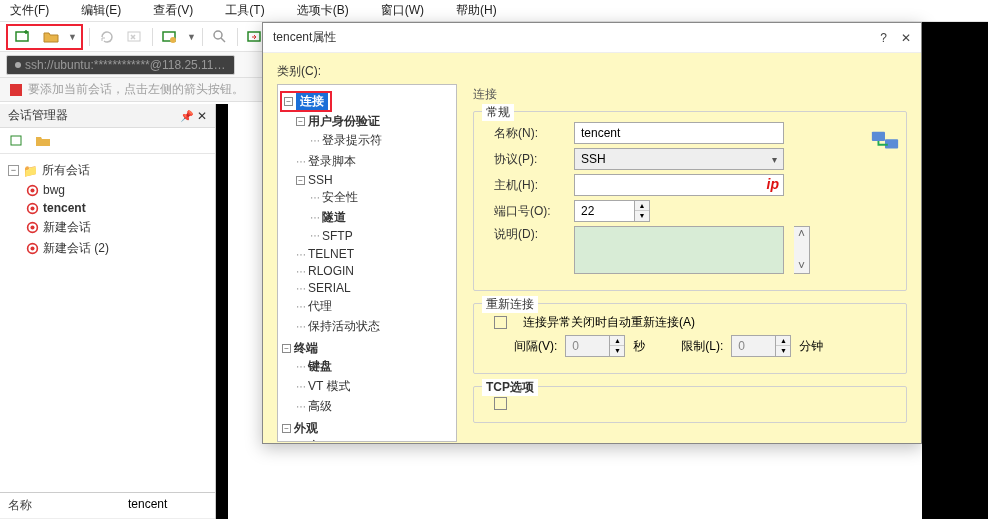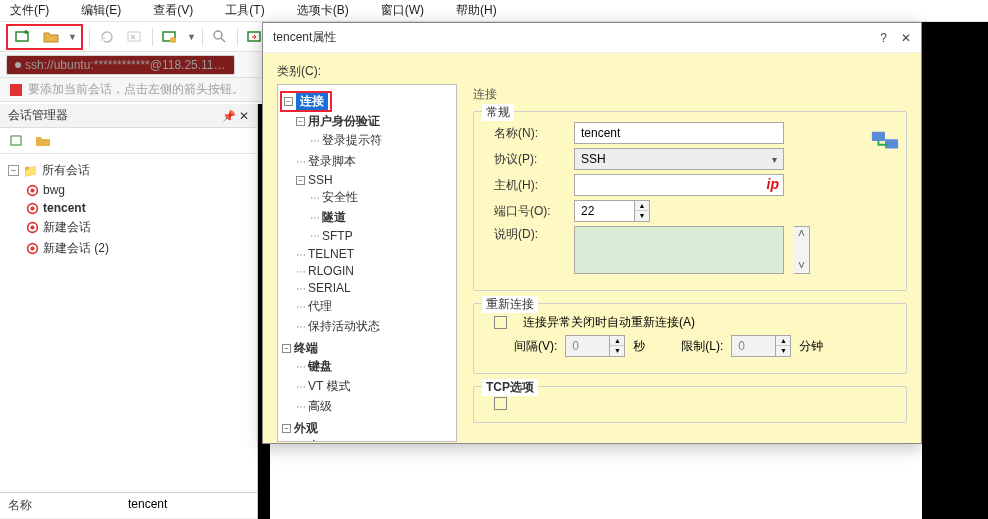--- a/index.html
+++ b/index.html
@@ -11,28 +11,28 @@
   .menu-item { padding:2px 6px; color:#222; cursor:default;}
   
   .toolbar { height:30px; background:#fff; border-bottom:1px solid #e3e3e3; display:flex; align-items:center; padding:0 6px; gap:6px;}
   .tb-btn { width:22px; height:22px; display:flex; align-items:center; justify-content:center; color:#888; }
   .tb-sep { width:1px; height:18px; background:#ddd; }
   .tb-group-hi { border:2px solid #e23; padding:0 4px; height:26px; display:flex; align-items:center; gap:6px;}
   .tb-btn svg { width:16px; height:16px; }
 
   
   .tabbar { height:26px; background:#f8f8f8; border-bottom:1px solid #e0e0e0; display:flex; align-items:center; padding:0 6px;}
-  .addr-tab { background:#7f1d1d; border:1px solid #d0d0d0; border-radius:2px; padding:2px 8px; color:#999; display:flex; align-items:center; gap:4px;}
+  .addr-tab { background:#404040; border:1px solid #d0d0d0; border-radius:2px; padding:2px 8px; color:#999; display:flex; align-items:center; gap:4px;}
   .dot { width:6px;height:6px;border-radius:50%; background:#aaa;}
   .hintbar { height:24px; background:#f6f6f6; border-bottom:1px solid #e0e0e0; display:flex; align-items:center; padding:0 10px; color:#a0a0a0; gap:6px;}
   .flag { width:12px;height:12px; background:#d33; display:inline-block;}
 
   
   .main { position:absolute; top:104px; left:0; right:0; bottom:0; display:flex; }
-  .left-pane { width:258px; border-right:1px solid #ccc; display:flex; flex-direction:column;}
+  .left-pane { width:216px; border-right:1px solid #ccc; display:flex; flex-direction:column;}
   .pane-title { height:24px; background:#f3f3f3; border-bottom:1px solid #ddd; display:flex; align-items:center; padding:0 8px; font-weight:normal; color:#333; justify-content:space-between;}
   .pin { font-size:11px; color:#666;}
   .ltoolbar { height:26px; border-bottom:1px solid #e6e6e6; display:flex; align-items:center; padding:0 6px; gap:4px;}
   .tree { flex:1; padding:6px 4px; overflow:auto; background:#fff;}
   .tree ul { list-style:none; margin:0; padding-left:18px;}
   .tree li { padding:2px 0; display:flex; align-items:center; gap:4px; color:#333;}
   .tree .exp { width:11px;height:11px;border:1px solid #999; font-size:9px; line-height:9px; text-align:center; color:#555; background:#fff;}
   .tree .folder { color:#c9a531;}
   .tree .swirl { width:13px;height:13px; }
   .bottom-table { border-top:1px solid #ccc; font-size:12px;}

